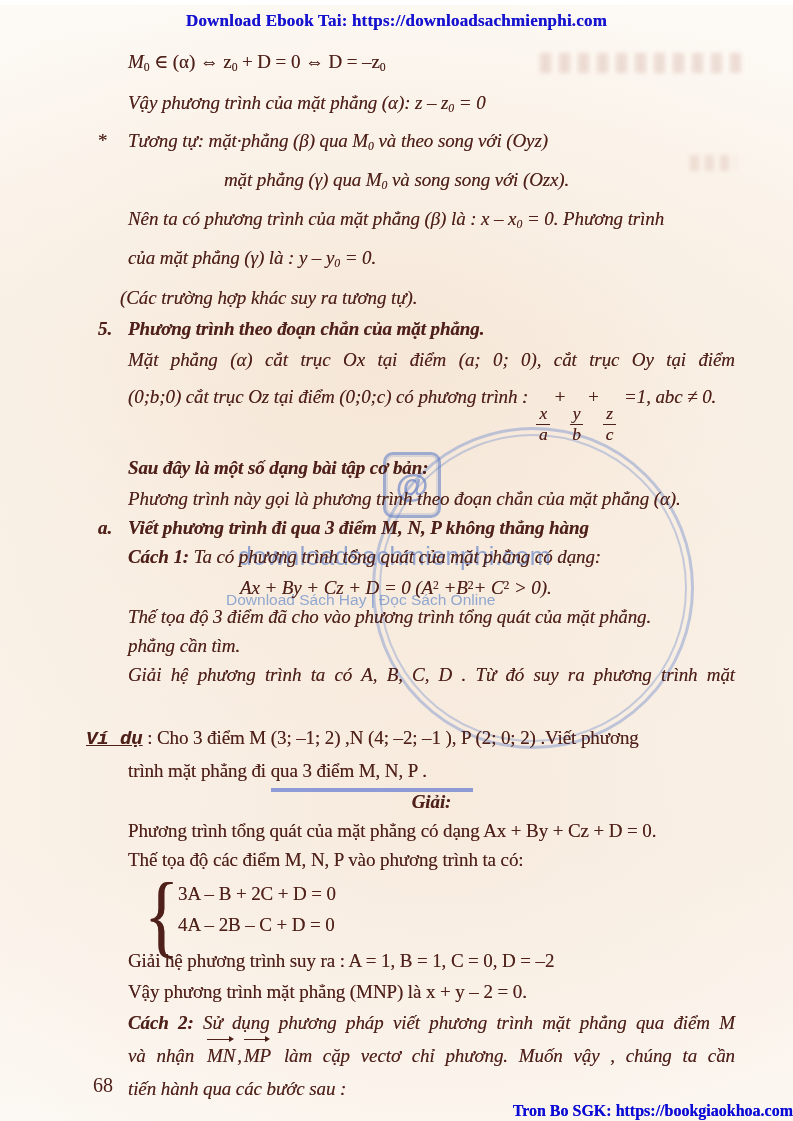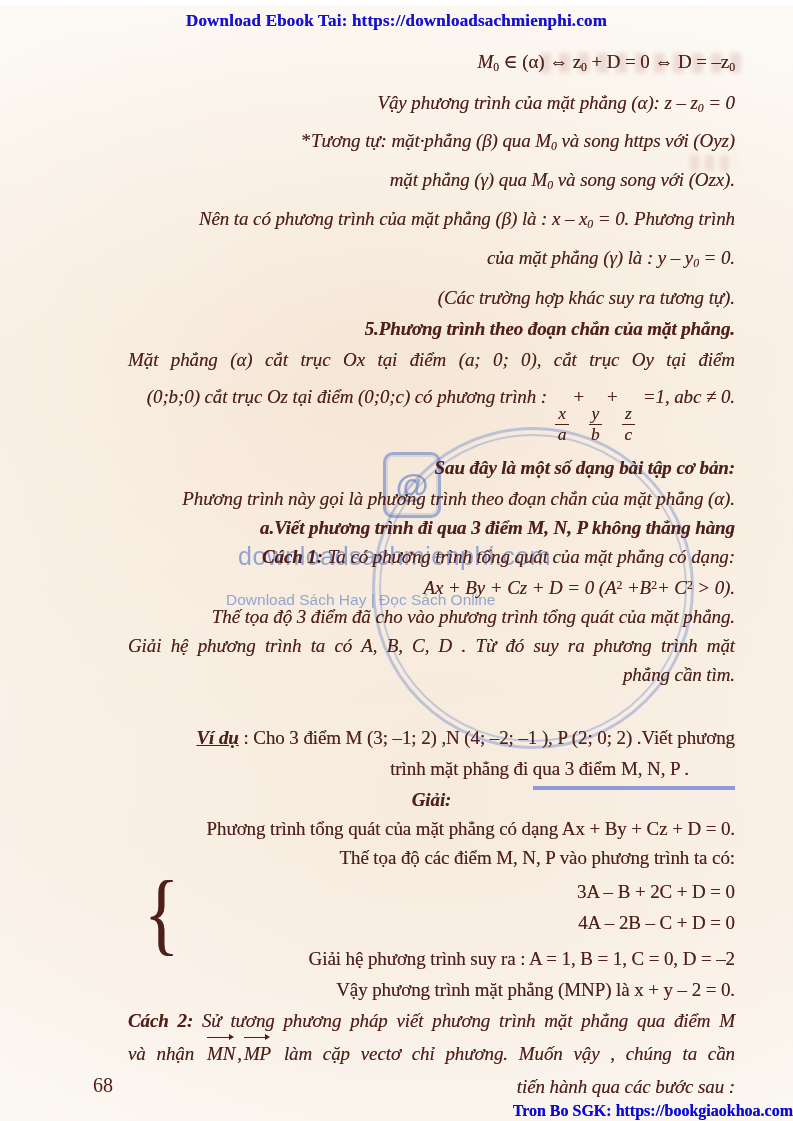--- a/index.html
+++ b/index.html
@@ -32,26 +32,25 @@
   }
   
   .content{
     position:absolute;left:0;right:0;top:42px;
     padding:0 58px 0 128px;
   }
   .l{
     font-size:19px;line-height:29px;color:#4e2019;
     letter-spacing:-.1px;white-space:nowrap;
     text-shadow:0 0 .5px rgba(78,32,25,.55);
-    text-align:right;
   }
   .l.just{white-space:normal;text-align:justify;text-align-last:justify;}
   .i{font-style:italic;}
   .bi{font-weight:bold;font-style:italic;}
-  .u{text-decoration:underline;}
+  .u{text-decoration:underline;font-family:Liberation Mono, monospace;}
   .sub{font-size:.62em;vertical-align:-.28em;}
   .sup{font-size:.62em;vertical-align:.45em;}
   .lbl{display:inline-block;width:30px;margin-left:-30px;}
   .ind96{margin-left:96px;}
   .ind112{margin-left:112px;}
   .ind-8{margin-left:-8px;}
   .outdent-vd{margin-left:-42px;}
   .center{text-align:center;}
   .mt2{margin-top:2px;}.mt4{margin-top:4px;}.mt6{margin-top:6px;}.mt34{margin-top:34px;}
   .fracline{padding:8px 0;}
@@ -130,21 +129,21 @@
   <div class="wm-circle"></div>
   <div class="wm-logo">
     <span>@</span>
   </div>
   <div class="wm-site">downloadsachmienphi.com</div>
   <div class="wm-tag">Download Sách Hay | Đọc Sách Online</div>
 
   <div class="content">
       <div class="l"><span class="i">M</span><span class="sub">0</span><span> ∈ (α) ⇔ z</span><span class="sub">0</span><span> + D = 0 ⇔ D = –z</span><span class="sub">0</span></div>
       <div class="l mt6"><span class="i">Vậy phương trình của  mặt phẳng (α): z – z</span><span class="sub i">0</span><span class="i"> = 0</span></div>
-      <div class="l mt2"><span class="lbl">*</span><span class="i">Tương tự: mặt·phẳng (β)  qua M</span><span class="sub i">0</span><span class="i"> và song https với (Oyz)</span></div>
+      <div class="l mt2"><span class="lbl">*</span><span class="i">Tương tự: mặt·phẳng (β)  qua M</span><span class="sub i">0</span><span class="i"> và theo song với (Oyz)</span></div>
       <div class="l ind96 mt4"><span class="i">mặt phẳng (γ)  qua M</span><span class="sub i">0</span><span class="i"> và song song với (Ozx).</span></div>
       <div class="l mt4"><span class="i">Nên ta có phương trình của  mặt phẳng (β) là : x – x</span><span class="sub i">0</span><span class="i"> = 0.  Phương trình</span></div>
       <div class="l mt4"><span class="i">của mặt phẳng (γ)  là : y – y</span><span class="sub i">0</span><span class="i"> = 0.</span></div>
       <div class="l ind-8 mt4"><span class="i">(Các trường hợp khác suy ra tương tự).</span></div>
       <div class="l mt2"><span class="bi lbl">5.</span><span class="bi">Phương trình theo đoạn chắn của mặt phẳng.</span></div>
       <div class="l just mt2"><span class="i">Mặt phẳng (α) cắt trục Ox tại điểm (a; 0; 0), cắt trục Oy tại điểm</span></div>
       <div class="l fracline"><span class="i">(0;b;0) cắt trục Oz tại điểm (0;0;c) có phương trình : </span><span class="frac">
           <span class="num">x</span>
           <span class="den">a</span>
         </span><span class="i">+</span><span class="frac">
@@ -153,32 +152,32 @@
         </span><span class="i">+</span><span class="frac">
           <span class="num">z</span>
           <span class="den">c</span>
         </span><span class="i"> =1, abc ≠ 0.</span></div>
       <div class="l"><span class="bi">Sau đây là một số dạng bài tập cơ bản:</span></div>
       <div class="l mt2"><span class="i">Phương trình này gọi là phương trình theo đoạn chắn của mặt phẳng (α).</span></div>
       <div class="l"><span class="bi lbl">a.</span><span class="bi">Viết phương trình đi qua 3 điểm M, N, P không thẳng hàng</span></div>
       <div class="l"><span class="bi">Cách 1:</span><span class="i"> Ta có  phương trình tổng quát của mặt phẳng có dạng:</span></div>
       <div class="l ind112"><span class="i">Ax + By + Cz + D = 0 (A</span><span class="sup">2</span><span class="i"> +B</span><span class="sup">2</span><span class="i">+ C</span><span class="sup">2</span><span class="i"> &gt; 0).</span></div>
       <div class="l"><span class="i">Thế tọa độ 3 điểm đã cho vào phương trình tổng quát của mặt phẳng.</span></div>
+      <div class="l"><span class="i">phẳng cần tìm.</span></div>
       <div class="l just"><span class="i">Giải hệ phương trình ta có A, B, C, D . Từ đó suy ra phương trình mặt</span></div>
-      <div class="l"><span class="i">phẳng cần tìm.</span></div>
       <div class="l outdent-vd mt34"><span class="bi u">Ví dụ</span><span> : Cho 3 điểm M (3; –1; 2) ,N (4; –2; –1 ), P (2; 0; 2) .Viết phương</span></div>
       <div class="l mt2"><span>trình mặt phẳng đi </span><span class="blue-ul">qua 3 điểm M, N, P .</span></div>
       <div class="l center mt2"><span class="bi">Giải:</span></div>
       <div class="l"><span>Phương trình tổng quát của  mặt phẳng có dạng Ax + By + Cz + D = 0.</span></div>
       <div class="l"><span>Thế tọa độ các điểm M, N, P vào phương trình  ta có:</span></div>
       <div class="l sys rel mt4"><span class="brace">{</span><span>3A – B + 2C + D = 0</span></div>
       <div class="l sys"><span>4A – 2B – C + D = 0</span></div>
       <div class="l mt6"><span>Giải hệ phương trình suy ra : A = 1, B = 1, C = 0, D = –2</span></div>
       <div class="l mt2"><span>Vậy phương trình mặt phẳng (MNP) là x + y – 2 = 0.</span></div>
-      <div class="l just mt2"><span class="bi">Cách 2:</span><span class="i"> Sử tương phương pháp viết phương trình mặt phẳng qua  điểm M</span></div>
+      <div class="l just mt2"><span class="bi">Cách 2:</span><span class="i"> Sử dụng phương pháp viết phương trình mặt phẳng qua  điểm M</span></div>
       <div class="l just mt4"><span class="i">và nhận  </span><span class="vec i">MN</span><span class="i">,</span><span class="vec i">MP</span><span class="i">  làm cặp vectơ chỉ phương. Muốn vậy , chúng ta cần</span></div>
       <div class="l mt4"><span class="i">tiến hành qua các bước sau :</span></div>
     </div>
 
   <div class="pagenum">68</div>
 
   <div class="ftr">Tron Bo SGK: https://bookgiaokhoa.com</div>
 </div>
 
 </body></html>

